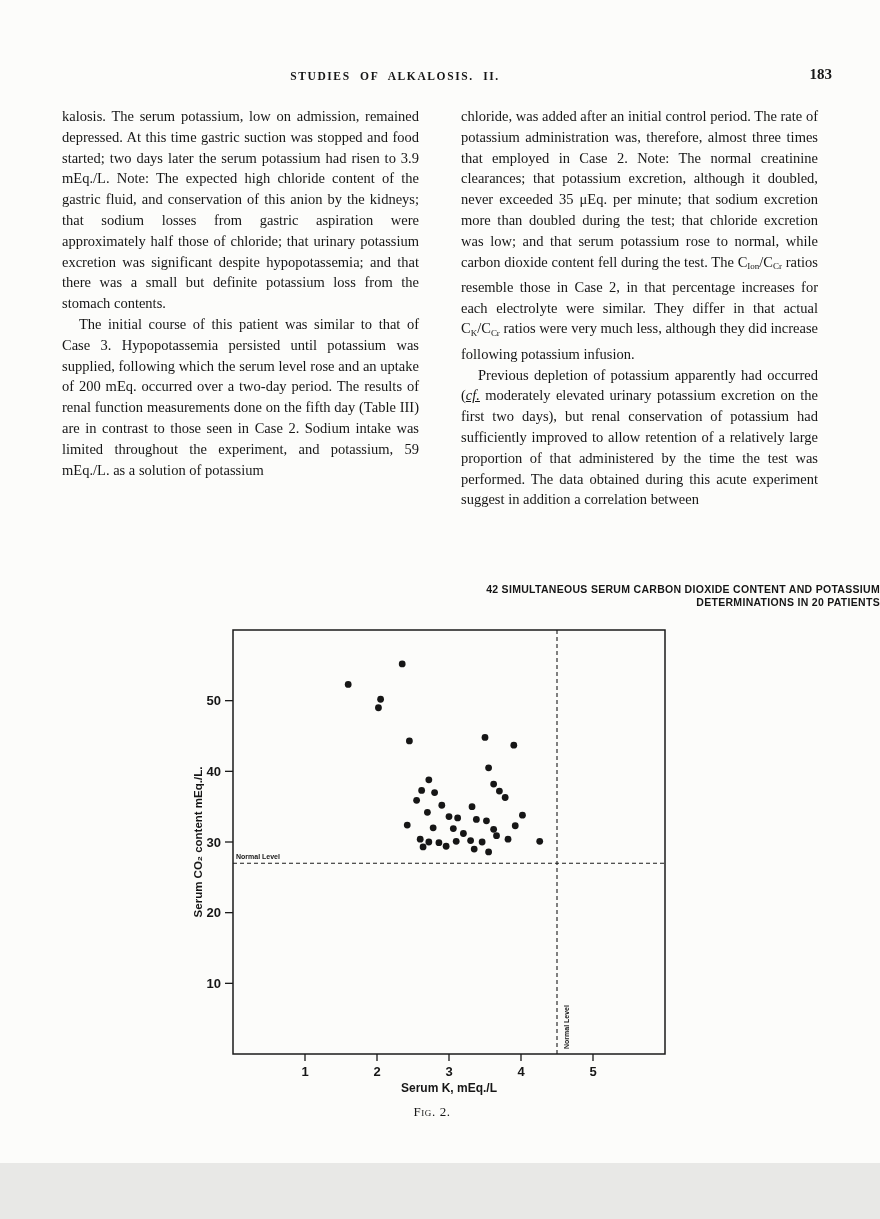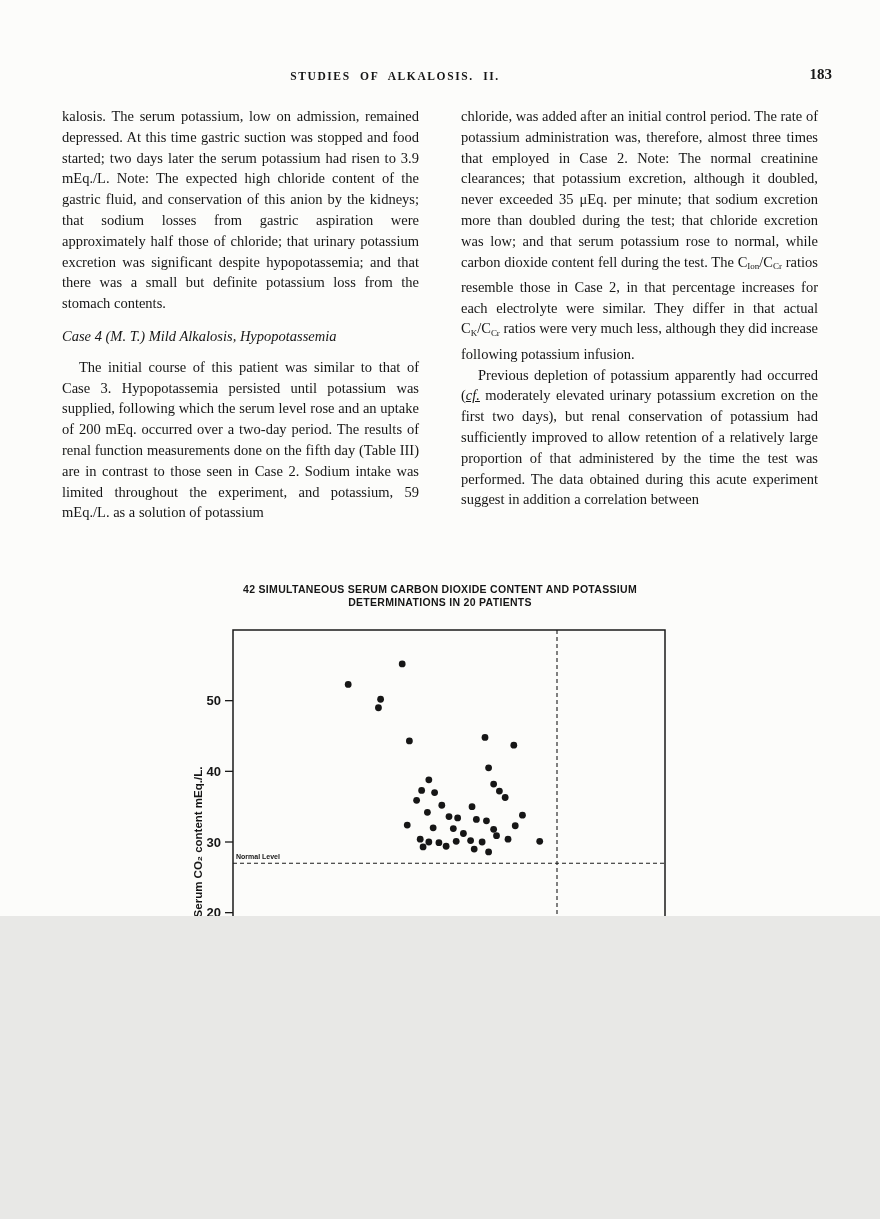--- a/index.html
+++ b/index.html
@@ -1,18 +1,18 @@
 <!DOCTYPE html>
 <html><head>
 <meta charset="utf-8">
 <style>
   html,body{margin:0;padding:0;background:#e8e8e6;}
   .page{
     position:relative;
-    width:880px;height:916px;
+    width:880px;height:1163px;
     background:#fcfcfa;
     font-family:"Liberation Serif", serif;
     color:#161616;
     overflow:hidden;
     margin:0 auto;
   }
   .running-title{
     position:absolute;top:70px;left:0;right:90px;
     text-align:center;
     font-size:11.5px;font-weight:700;
@@ -36,21 +36,21 @@
   .case-heading{
     font-style:italic;
     margin:12px 0 10px 0 !important;
     text-indent:0 !important;
     text-align:left;
   }
   .sub{font-size:0.62em;vertical-align:-0.28em;margin-top:8px;}
   .ital{font-style:italic;text-decoration:underline;}
   .fig-title{
     position:absolute;top:583px;left:0;width:880px;
-    text-align:center;
+    text-align:right;
     font-family:"Liberation Sans", sans-serif;
     font-weight:700;font-size:10.5px;line-height:13px;
     letter-spacing:0.3px;
   }
   #chart-svg{position:absolute;top:618px;left:180px;}
   .tick-label{font:700 13px "Liberation Sans", sans-serif;fill:#161616;}
   .axis-label{font:700 11.5px "Liberation Sans", sans-serif;fill:#161616;}
   .normal-label{font:700 7px "Liberation Sans", sans-serif;fill:#161616;}
   .fig-caption{font:13px "Liberation Serif", serif;font-variant:small-caps;fill:#161616;letter-spacing:0.6px;}
 </style>
@@ -58,21 +58,20 @@
 <body>
 
 <div class="page">
 
   <div class="running-title">STUDIES OF ALKALOSIS. II.</div>
   <div class="page-number">183</div>
 
   <div class="columns">
     <div class="col">
       <p class="no-indent">kalosis.  The serum potassium, low on admission, remained depressed.  At this time gastric suction was stopped and food started; two days later the serum potassium had risen to 3.9 mEq./L.  Note: The expected high chloride content of the gastric fluid, and conservation of this anion by the kidneys; that sodium losses from gastric aspiration were approximately half those of chloride; that urinary potassium excretion was significant despite hypopotassemia; and that there was a small but definite potassium loss from the stomach contents.</p>
-      <p class="case-heading">Case 4 (M. T.) Mild Alkalosis, Hypopotassemia</p>
       <p>The initial course of this patient was similar to that of Case 3.  Hypopotassemia persisted until potassium was supplied, following which the serum level rose and an uptake of 200 mEq. occurred over a two-day period.  The results of renal function measurements done on the fifth day (Table III) are in contrast to those seen in Case 2.  Sodium intake was limited throughout the experiment, and potassium, 59 mEq./L. as a solution of potassium</p>
     </div>
     <div class="col">
       <p class="no-indent"><span>chloride, was added after an initial control period.  The rate of potassium administration was, therefore, almost three times that employed in Case 2.  Note: The normal creatinine clearances; that potassium excretion, although it doubled, never exceeded 35 μEq. per minute; that sodium excretion more than doubled during the test; that chloride excretion was low; and that serum potassium rose to normal, while carbon dioxide content fell during the test.  The C</span><span class="sub">Ion</span><span>/C</span><span class="sub">Cr</span><span> ratios resemble those in Case 2, in that percentage increases for each electrolyte were similar.  They differ in that actual C</span><span class="sub">K</span><span>/C</span><span class="sub">Cr</span><span> ratios were very much less, although they did increase following potassium infusion.</span></p>
       <p><span>Previous depletion of potassium apparently had occurred (</span><span class="ital">cf.</span><span> moderately elevated urinary potassium excretion on the first two days), but renal conservation of potassium had sufficiently improved to allow retention of a relatively large proportion of that administered by the time the test was performed.  The data obtained during this acute experiment suggest in addition a correlation between</span></p>
     </div>
   </div>
 
   <div class="fig-title">
     <div>42 SIMULTANEOUS SERUM CARBON DIOXIDE CONTENT AND POTASSIUM</div>

